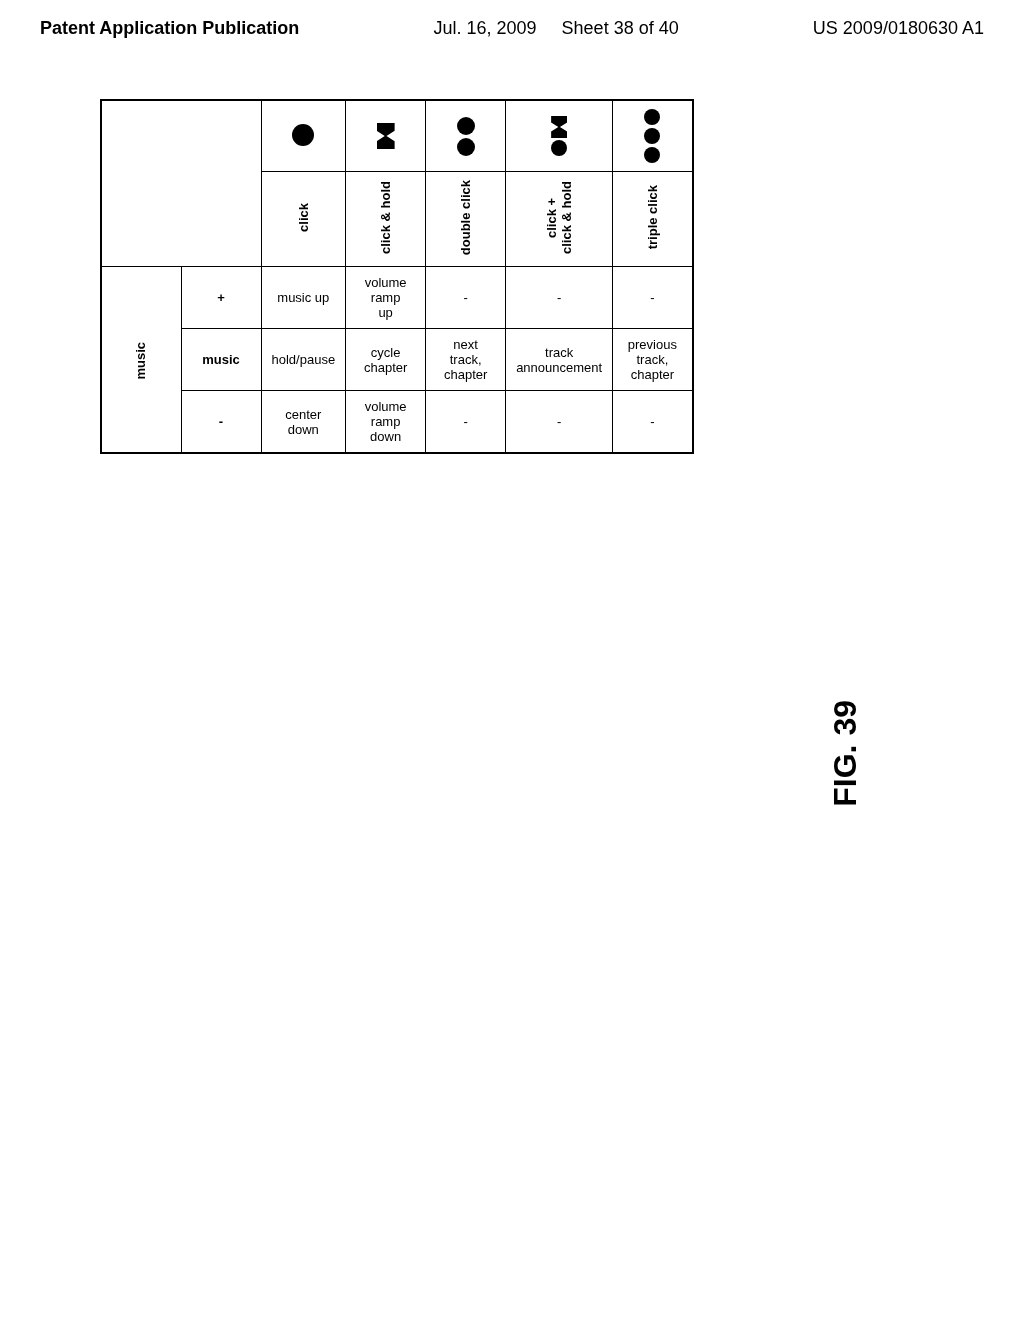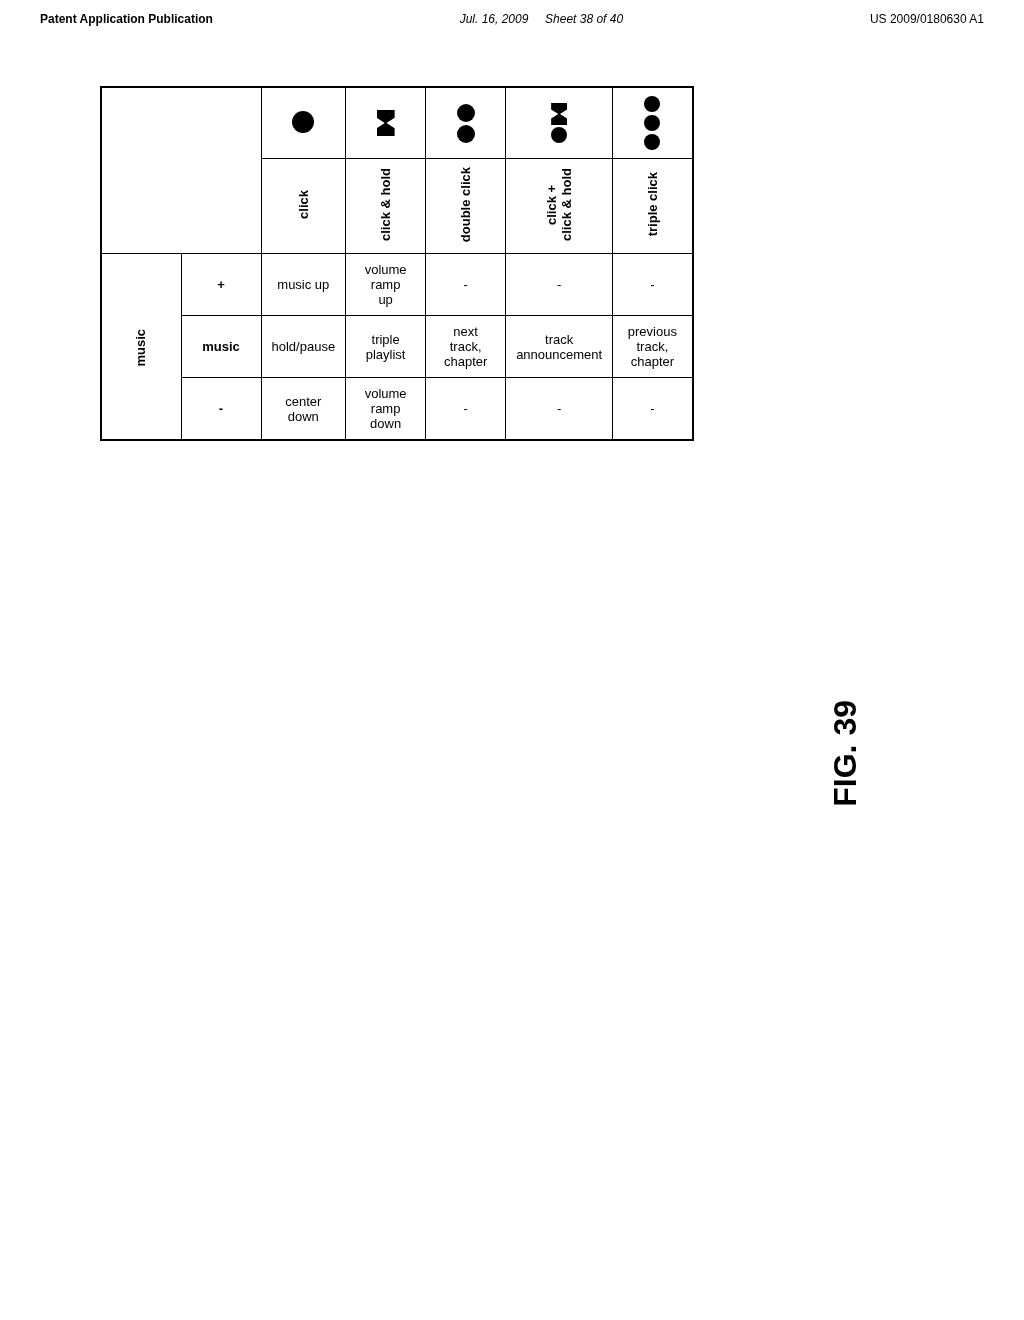--- a/index.html
+++ b/index.html
@@ -10,31 +10,30 @@
       font-family: Arial, Helvetica, sans-serif;
       font-size: 13px;
       color: #000;
       position: relative;
     }
 
     .header {
       display: flex;
       justify-content: space-between;
       align-items: flex-start;
-      padding: 12px 40px 10px 40px;
-      font-size: 12px;
+      padding: 18px 40px 10px 40px;
+      font-size: 18px;
     }
 
     .header-left {
       font-weight: bold;
     }
 
     .header-center {
       text-align: center;
-      font-style: italic;
     }
 
     .header-right {
       text-align: left;
     }
 
     .main-content {
       display: flex;
       flex-direction: column;
       align-items: flex-start;
@@ -241,21 +240,21 @@
         <td>music up</td>
         <td>volume ramp<br>up</td>
         <td class="dash-cell">-</td>
         <td class="dash-cell">-</td>
         <td class="dash-cell">-</td>
       </tr>
 
       <tr>
         <td class="row-header-cell"><strong>music</strong></td>
         <td>hold/pause</td>
-        <td>triple playlist</td>
+        <td>cycle chapter</td>
         <td>next track,<br>chapter</td>
         <td>track<br>announcement</td>
         <td>previous track,<br>chapter</td>
       </tr>
 
       <tr>
         <td class="row-header-cell">-</td>
         <td>center down</td>
         <td>volume ramp<br>down</td>
         <td class="dash-cell">-</td>

